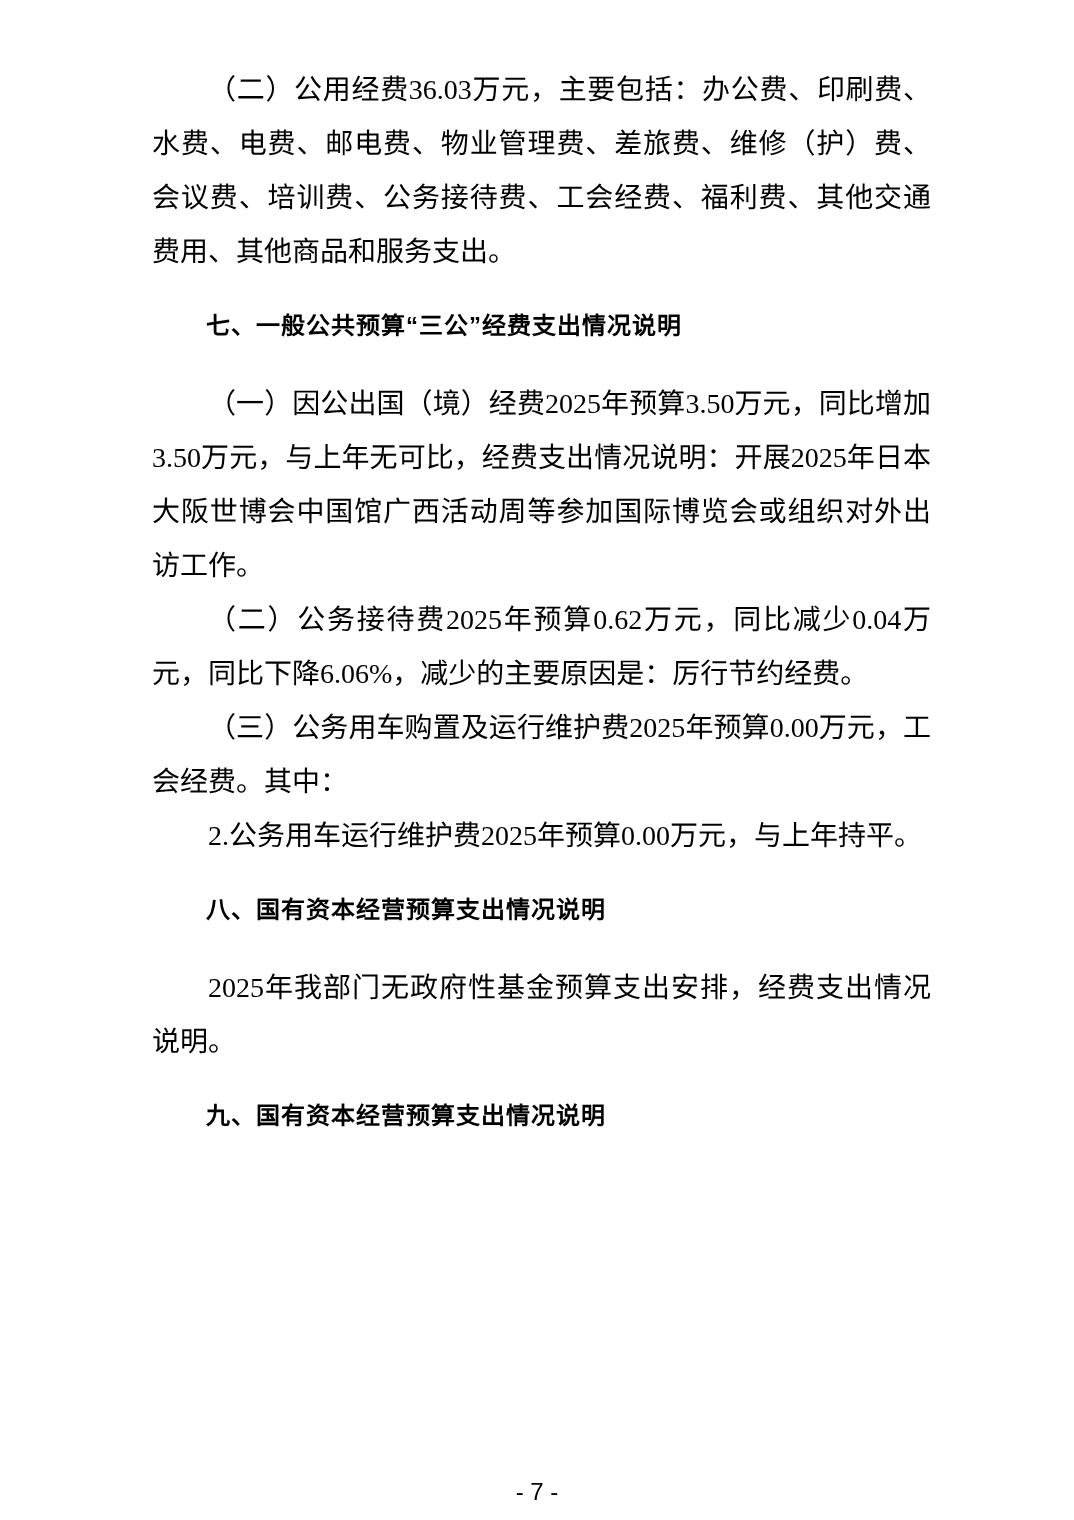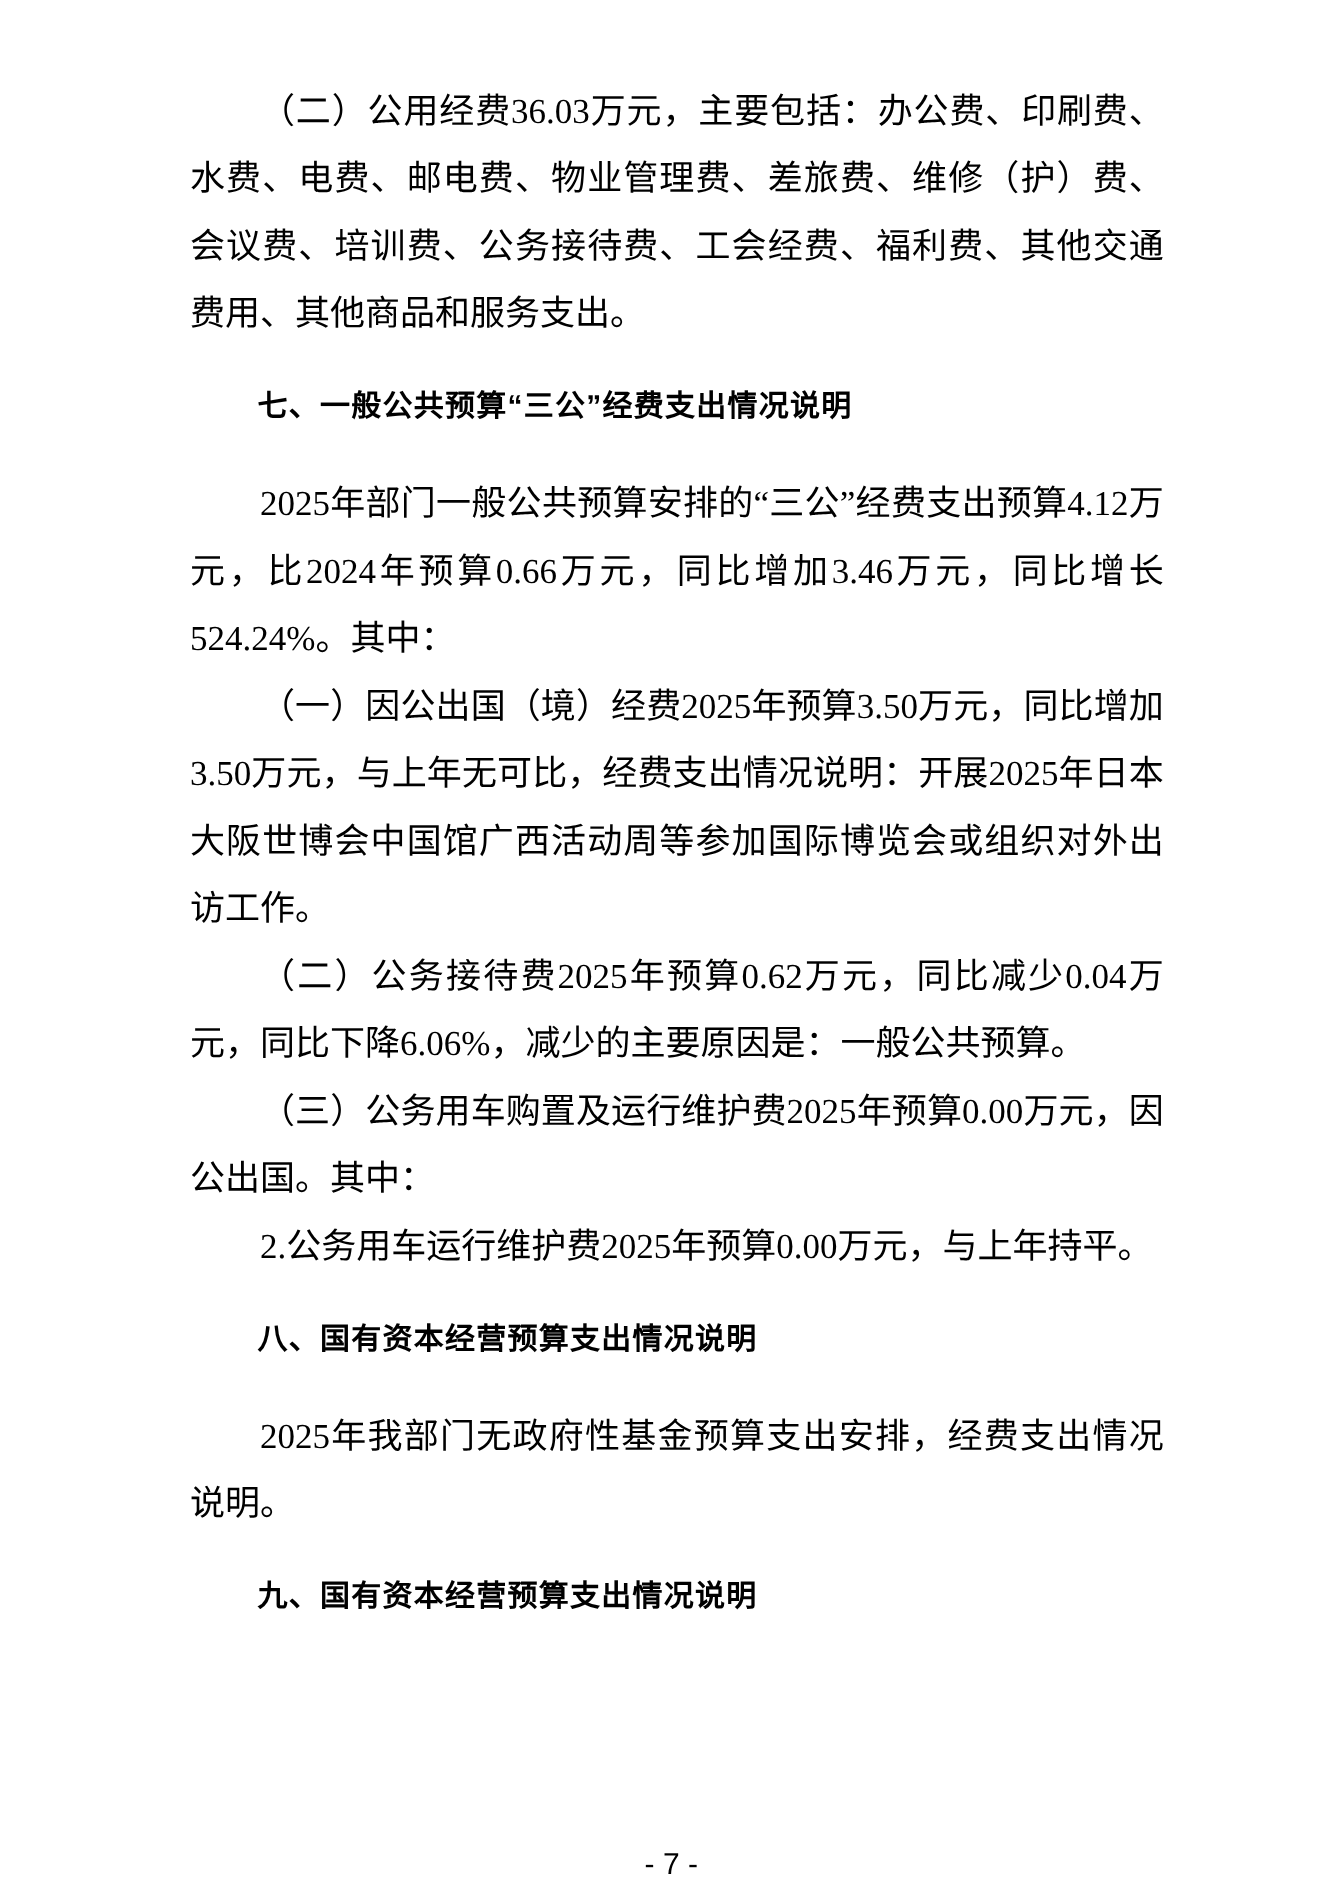--- a/index.html
+++ b/index.html
@@ -52,23 +52,22 @@
     color: #000000;
   }
 </style>
 </head>
 <body>
 
 <div class="page">
   <div class="content">
     <p class="para">（二）公用经费36.03万元，主要包括：办公费、印刷费、水费、电费、邮电费、物业管理费、差旅费、维修（护）费、会议费、培训费、公务接待费、工会经费、福利费、其他交通费用、其他商品和服务支出。</p>
     <h2 class="heading">七、一般公共预算“三公”经费支出情况说明</h2>
-    <p class="para">2025年部门一般公共预算安排的“三公”经费支出预算4.12万元，比2024年预算0.66万元，同比增加3.46万元，同比增长524.24%。其中：</p>
     <p class="para">（一）因公出国（境）经费2025年预算3.50万元，同比增加3.50万元，与上年无可比，经费支出情况说明：开展2025年日本大阪世博会中国馆广西活动周等参加国际博览会或组织对外出访工作。</p>
-    <p class="para">（二）公务接待费2025年预算0.62万元，同比减少0.04万元，同比下降6.06%，减少的主要原因是：一般公共预算。</p>
-    <p class="para">（三）公务用车购置及运行维护费2025年预算0.00万元，因公出国。其中：</p>
+    <p class="para">（二）公务接待费2025年预算0.62万元，同比减少0.04万元，同比下降6.06%，减少的主要原因是：厉行节约经费。</p>
+    <p class="para">（三）公务用车购置及运行维护费2025年预算0.00万元，工会经费。其中：</p>
     <p class="para">2.公务用车运行维护费2025年预算0.00万元，与上年持平。</p>
     <h2 class="heading">八、国有资本经营预算支出情况说明</h2>
     <p class="para">2025年我部门无政府性基金预算支出安排，经费支出情况说明。</p>
     <h2 class="heading">九、国有资本经营预算支出情况说明</h2>
   </div>
   <div class="footer">- 7 -</div>
 </div>
 
 </body></html>

